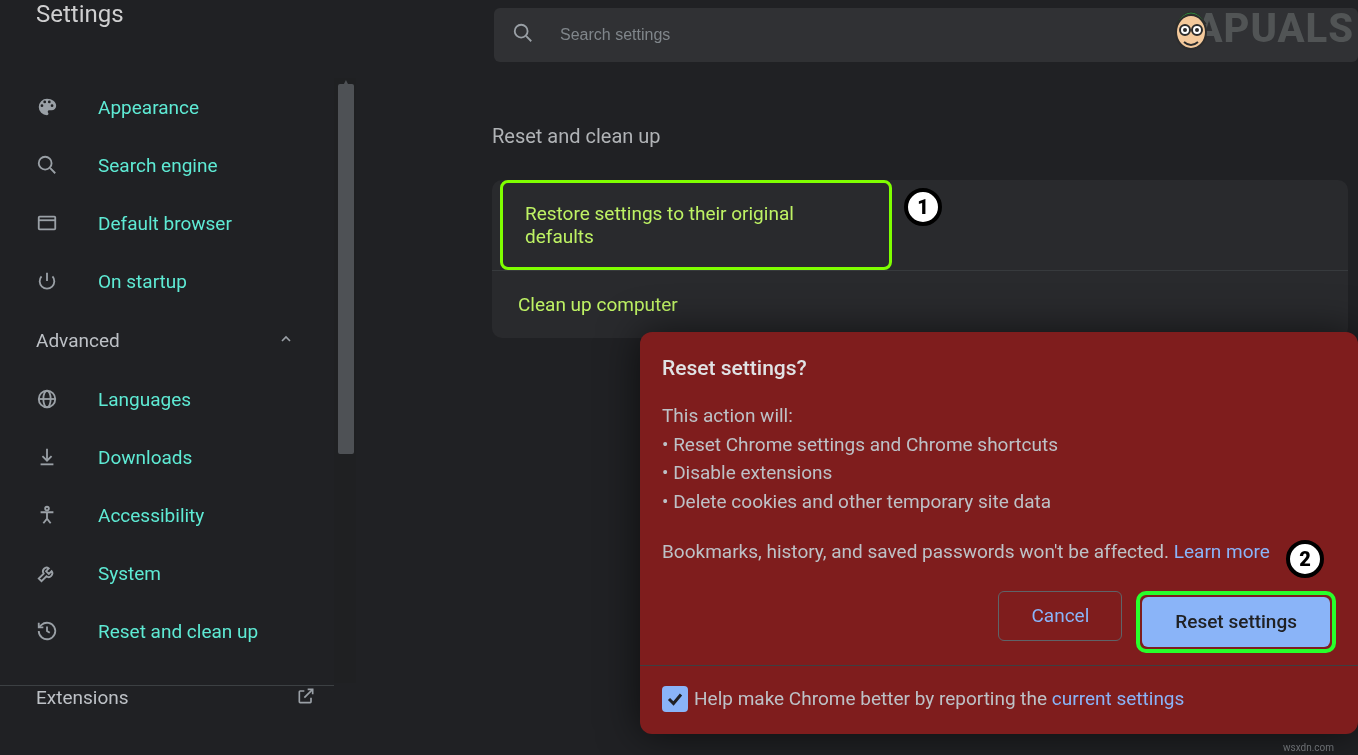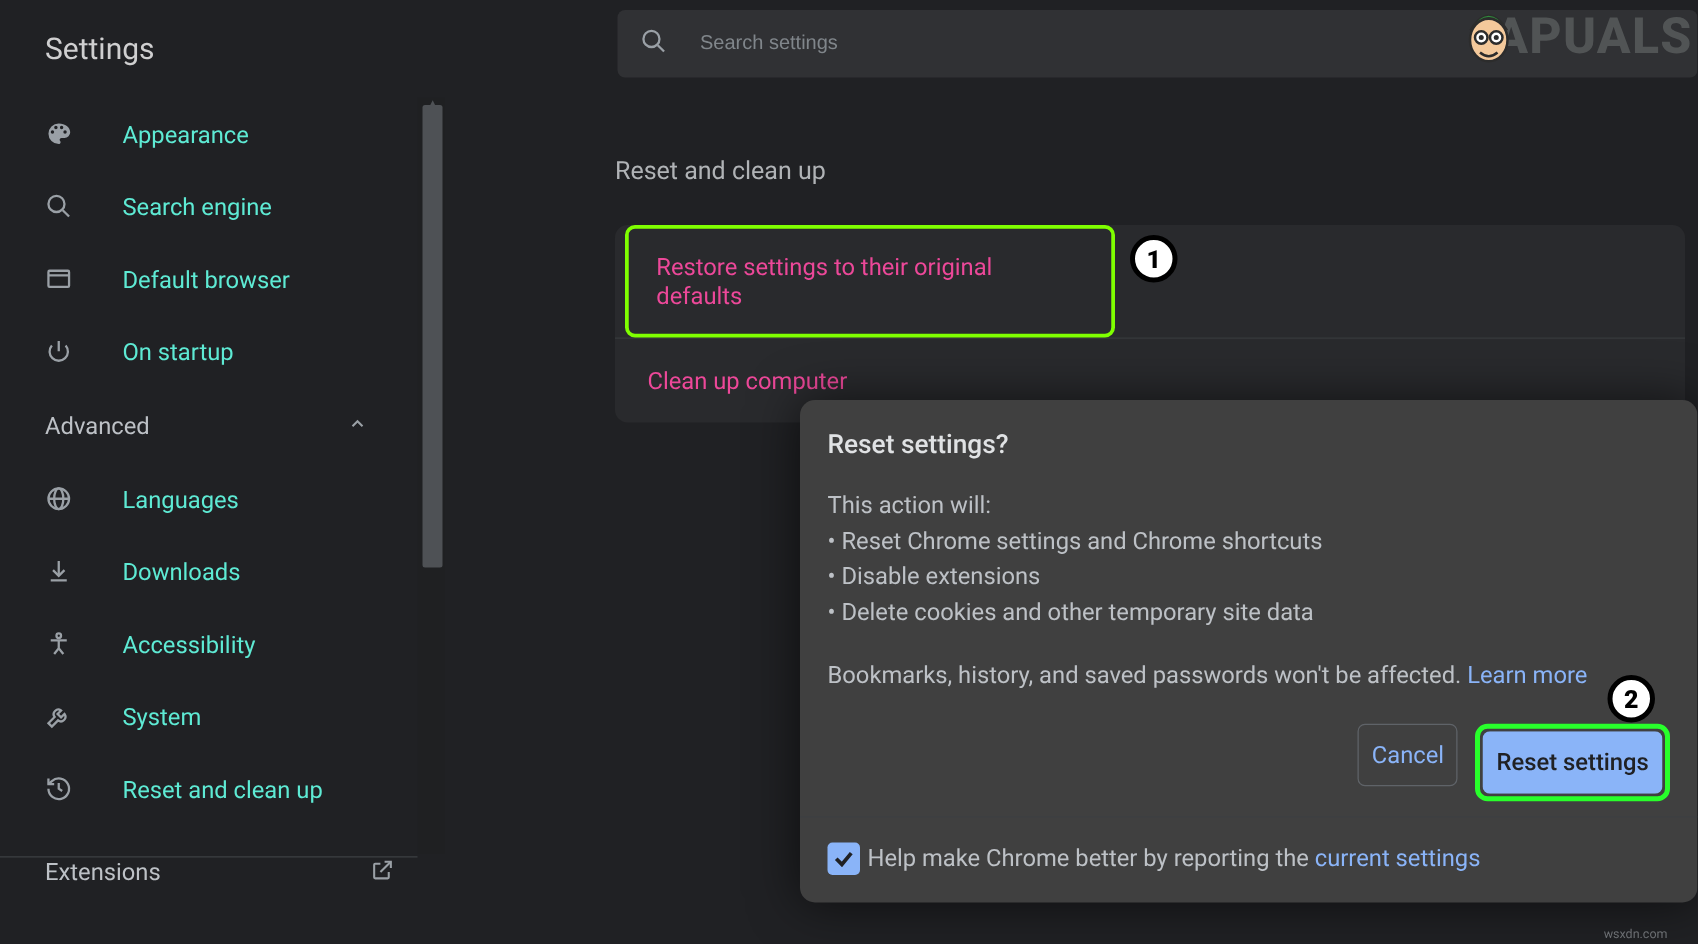--- a/index.html
+++ b/index.html
@@ -8,21 +8,21 @@
       height: 755px;
       background: #202124;
       font-family: Roboto, Arial, sans-serif;
       color: #e8eaed;
       overflow: hidden;
       position: relative;
     }
     .header {
       height: 78px;
       display: flex;
-      align-items: center;
+      align-items: flex-start;
       padding-left: 36px;
       position: relative;
     }
     .header-title {
       font-size: 24px;
       color: #cfcfd0;
       font-weight: 400;
     }
     .search-bar {
       position: absolute;
@@ -175,21 +175,21 @@
       margin-bottom: 32px;
     }
     .card {
       width: 856px;
       background:#292a2d;
       border-radius: 10px;
       overflow: hidden;
     }
     .card-row {
       padding: 22px 26px;
-      color:#ec4899;
+      color:#bef264;
       font-size: 19px;
       border-bottom: 1px solid #373a3d;
       cursor: pointer;
     }
     .card-row:last-child { border-bottom:none; }
     .highlight1 {
       border: 3px solid #7fff00;
       border-radius: 8px;
       padding: 19px 22px;
       width: 392px;
@@ -208,24 +208,24 @@
       display:flex;
       align-items:center;
       justify-content:center;
       font-weight: 900;
       font-size: 20px;
       z-index: 50;
     }
 
     .dialog {
       position: absolute;
-      top: 320px;
+      top: 332px;
       left: 640px;
       width: 718px;
-      background:#404040;
+      background:#7f1d1d;
       border-radius: 12px;
       box-shadow: 0 0 40px rgba(0,0,0,0.6);
       z-index: 40;
       padding: 24px 22px 12px 22px;
     }
     .dialog-title {
       font-size: 21px;
       color:#e0e2e4;
       font-weight: 500;
       margin-bottom: 22px;
@@ -245,21 +245,21 @@
     .dialog-actions {
       display:flex;
       justify-content:flex-end;
       gap: 14px;
       margin-bottom: 12px;
     }
     .btn {
       height: 50px;
       border-radius: 6px;
       font-size: 19px;
-      padding: 0 10px;
+      padding: 0 32px;
       display:flex;
       align-items:center;
       cursor:pointer;
       border: 1px solid transparent;
     }
     .btn-cancel {
       color:#8ab4f8;
       border: 1px solid #5f6368;
       background: transparent;
     }

